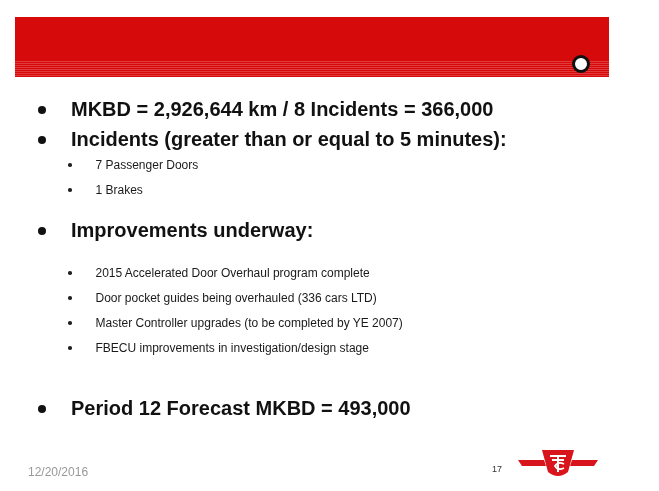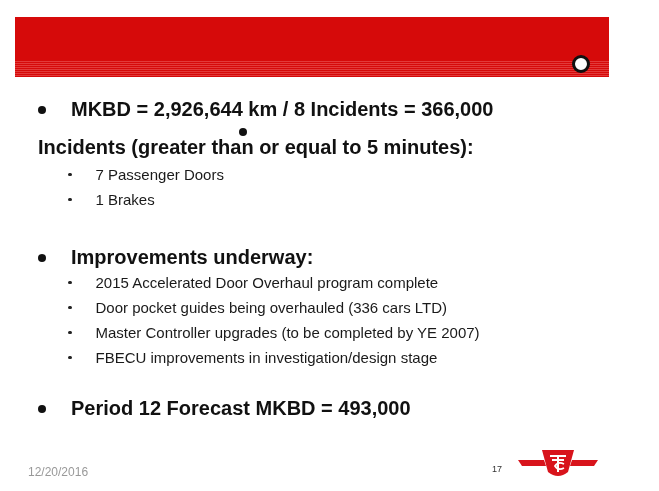--- a/index.html
+++ b/index.html
@@ -25,22 +25,22 @@
       border: 3px solid #111; border-radius: 50%; background: #fff; box-sizing: border-box;
     }
     .bullet-main {
       position: absolute; left: 38px; font-size: 20px; font-weight: bold; color: #111;
       display: flex; align-items: center;
     }
     .bullet-main .dot {
       width: 8px; height: 8px; border-radius: 50%; background: #111; margin-right: 25px;
     }
     .bullet-sub {
-      position: absolute; left: 68px; font-size: 15px; color: #1a1a1a;
-      display: flex; align-items: center; margin-top: 8px;
+      position: absolute; left: 68px; font-size: 12px; color: #1a1a1a;
+      display: flex; align-items: center;
     }
     .bullet-sub .dot {
       width: 3.5px; height: 3.5px; border-radius: 50%; background: #222; margin-right: 24px;
     }
     .footer-date {
       position: absolute; left: 28px; top: 465px; font-size: 12px; color: #999;
     }
     .footer-page {
       position: absolute; left: 492px; top: 464px; font-size: 9px; color: #333;
     }
@@ -52,34 +52,34 @@
 <div class="title-bar">
   <div class="stripe"></div>
 </div>
 <div class="title-circle"></div>
 
 <div class="bullet-main" style="top:98px;">
   <span class="dot"></span>
   <span>MKBD = 2,926,644 km / 8 Incidents = 366,000</span>
 </div>
 
-<div class="bullet-main" style="top:128px;flex-direction:column;">
+<div class="bullet-main" style="top:128px;">
   <span class="dot"></span>
   <span>Incidents (greater than or equal to 5 minutes):</span>
 </div>
 <div class="bullet-sub" style="top:158px;">
   <span class="dot"></span>
   <span>7 Passenger Doors</span>
 </div>
 <div class="bullet-sub" style="top:183px;">
   <span class="dot"></span>
   <span>1 Brakes</span>
 </div>
 
-<div class="bullet-main" style="top:246px;">
+<div class="bullet-main" style="top:219px;">
   <span class="dot"></span>
   <span>Improvements underway:</span>
 </div>
 <div class="bullet-sub" style="top:266px;">
   <span class="dot"></span>
   <span>2015 Accelerated Door Overhaul program complete</span>
 </div>
 <div class="bullet-sub" style="top:291px;">
   <span class="dot"></span>
   <span>Door pocket guides being overhauled (336 cars LTD)</span>

